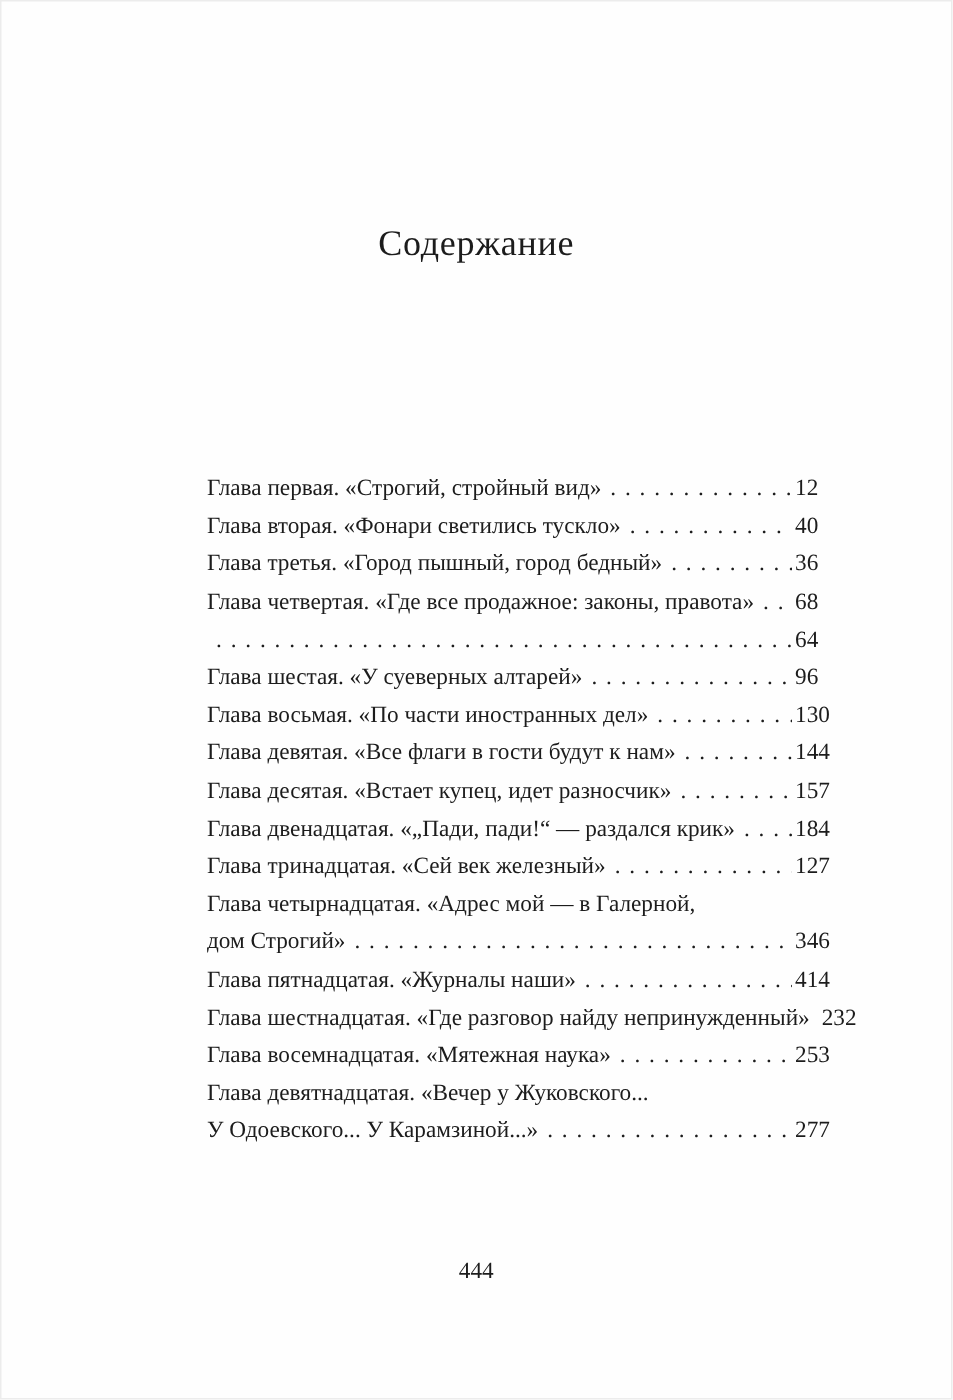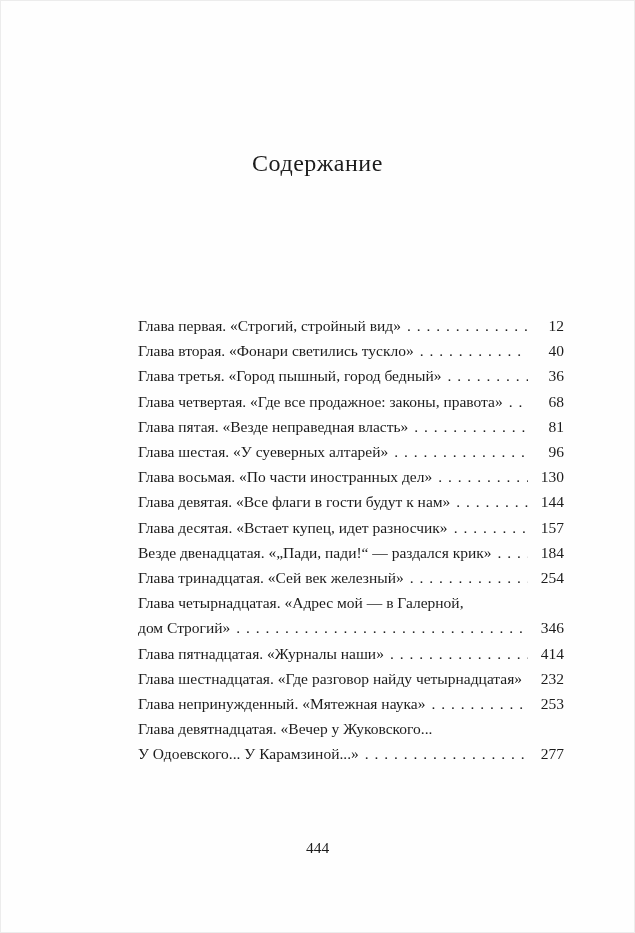--- a/index.html
+++ b/index.html
@@ -70,21 +70,20 @@
   }
 
   .leader::after {
     content: ". . . . . . . . . . . . . . . . . . . . . . . . . . . . . . . . . . . . . . . . . . . . . . . . . . . . . . . . . . . . . . . . . . . . . . . . . . . .";
     letter-spacing: 1px;
   }
 
   .toc-page {
     flex: 0 0 auto;
     width: 34px;
-    text-align: right;
     white-space: nowrap;
   }
 
   .folio {
     position: absolute;
     top: 838px;
     left: 0;
     right: 0;
     text-align: center;
     font-size: 15.5px;
@@ -117,23 +116,22 @@
       <span class="toc-page">36</span>
     </div>
 
     <div class="toc-row">
       <span class="toc-title">Глава четвертая. «Где все продажное: законы, правота»</span>
       <span class="leader"></span>
       <span class="toc-page">68</span>
     </div>
 
     <div class="toc-row">
-      <span class="toc-title">Глава пятая. «Везде неправедная власть»</span>
-      <span class="leader"></span>
-      <span class="toc-page">81</span>
+      <span class="leader"></span>
+      <span class="toc-page">64</span>
     </div>
 
     <div class="toc-row">
       <span class="toc-title">Глава шестая. «У суеверных алтарей»</span>
       <span class="leader"></span>
       <span class="toc-page">96</span>
     </div>
 
 
     <div class="toc-row">
@@ -149,55 +147,55 @@
     </div>
 
     <div class="toc-row">
       <span class="toc-title">Глава десятая. «Встает купец, идет разносчик»</span>
       <span class="leader"></span>
       <span class="toc-page">157</span>
     </div>
 
 
     <div class="toc-row">
-      <span class="toc-title">Везде двенадцатая. «„Пади, пади!“ — раздался крик»</span>
+      <span class="toc-title">Глава двенадцатая. «„Пади, пади!“ — раздался крик»</span>
       <span class="leader"></span>
       <span class="toc-page">184</span>
     </div>
 
     <div class="toc-row">
       <span class="toc-title">Глава тринадцатая. «Сей век железный»</span>
       <span class="leader"></span>
-      <span class="toc-page">254</span>
+      <span class="toc-page">127</span>
     </div>
 
     <div>
       <div class="toc-line1">Глава четырнадцатая. «Адрес мой — в Галерной,</div>
       <div class="toc-row">
         <span class="toc-title">дом Строгий»</span>
         <span class="leader"></span>
         <span class="toc-page">346</span>
       </div>
     </div>
 
     <div class="toc-row">
       <span class="toc-title">Глава пятнадцатая. «Журналы наши»</span>
       <span class="leader"></span>
       <span class="toc-page">414</span>
     </div>
 
     <div class="toc-row">
-      <span class="toc-title">Глава шестнадцатая. «Где разговор найду четырнадцатая»</span>
+      <span class="toc-title">Глава шестнадцатая. «Где разговор найду непринужденный»</span>
       <span class="leader"></span>
       <span class="toc-page">232</span>
     </div>
 
 
     <div class="toc-row">
-      <span class="toc-title">Глава непринужденный. «Мятежная наука»</span>
+      <span class="toc-title">Глава восемнадцатая. «Мятежная наука»</span>
       <span class="leader"></span>
       <span class="toc-page">253</span>
     </div>
 
     <div>
       <div class="toc-line1">Глава девятнадцатая. «Вечер у Жуковского...</div>
       <div class="toc-row">
         <span class="toc-title">У Одоевского... У Карамзиной...»</span>
         <span class="leader"></span>
         <span class="toc-page">277</span>

